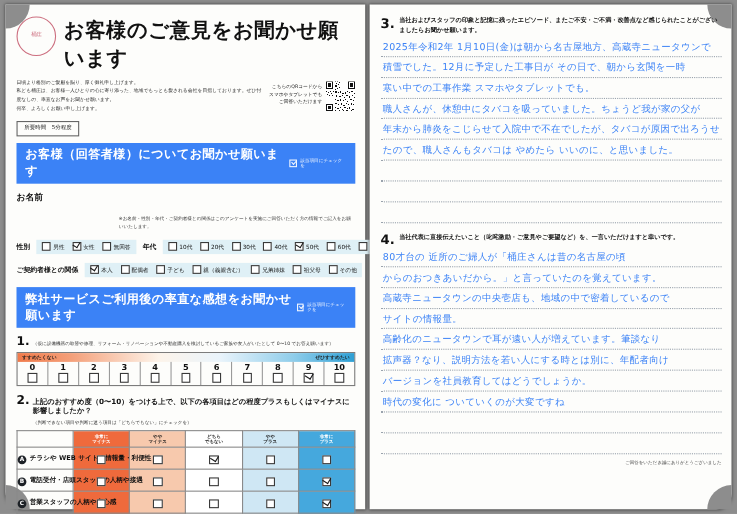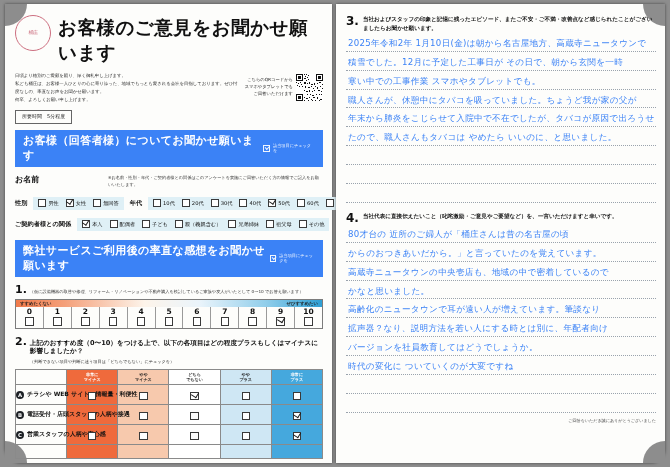--- a/index.html
+++ b/index.html
@@ -52,21 +52,21 @@
   .band{
     margin-top:6px;background:#3b82f6;color:#fff;
     padding:3.5px 8px;display:flex;align-items:center;justify-content:space-between;
   }
   .band-t{font-size:11px;font-weight:bold;letter-spacing:.4px;}
   .band-n{font-size:4.2px;display:flex;align-items:center;gap:3px;opacity:.92;}
   .band-n .bx{width:5px;height:5px;border:.7px solid #fff;display:inline-block;position:relative;}
   .band-n .bx::after{content:"";position:absolute;left:.6px;top:.3px;width:3px;height:1.6px;
     border-left:.8px solid #fff;border-bottom:.8px solid #fff;transform:rotate(-45deg);}
 
-  .namerow{display:flex;align-items:flex-start;gap:10px;margin-top:7px;}
+  .namerow{display:flex;align-items:flex-start;gap:10px;margin-top:7px;flex-direction:column;}
   .lbl{font-size:8px;font-weight:bold;color:#111;flex:0 0 auto;}
   .note{font-size:4.2px;line-height:1.75;color:#333;margin-left:auto;width:215px;}
 
   .attrrow{display:flex;align-items:center;gap:6px;margin-top:8px;}
   .attrlbl{font-size:6.2px;font-weight:bold;color:#111;flex:0 0 auto;}
   .opts{background:#dff0f6;padding:2.5px 5px;display:flex;align-items:center;gap:7px;flex:0 0 auto;}
   .opt{display:flex;align-items:center;gap:2px;font-size:5.2px;color:#111;white-space:nowrap;}
   .cb{width:6px;height:6px;border:.8px solid #3a3a3a;background:#fff;display:inline-block;
       position:relative;flex:0 0 auto;}
   .cb.on::after{
@@ -503,21 +503,21 @@
         </div>
 
       <div class="rq" style="margin-top:9px;">
         <div class="qn">4.</div>
         <div class="rq-t">当社代表に直接伝えたいこと（叱咤激励・ご意見やご要望など）を、一言いただけますと幸いです。</div>
       </div>
       <div class="hw answer">
           <div class="hwline">80才台の 近所のご婦人が「桶庄さんは昔の名古屋の頃</div>
           <div class="hwline">からのおつきあいだから。」と言っていたのを覚えています。</div>
           <div class="hwline">高蔵寺ニュータウンの中央壱店も、地域の中で密着しているので</div>
-          <div class="hwline">かなと思いました。</div>
+          <div class="hwline">サイトの情報量。</div>
           <div class="hwline">高齢化のニュータウンで耳が遠い人が増えています。筆談なり</div>
           <div class="hwline">拡声器？なり、説明方法を若い人にする時とは別に、年配者向け</div>
           <div class="hwline">バージョンを社員教育してはどうでしょうか。</div>
           <div class="hwline">時代の変化に ついていくのが大変ですね</div>
           <div class="hwline blank">&nbsp;</div>
           <div class="hwline blank">&nbsp;</div>
         </div>
 
       <div class="thanks">ご回答をいただき誠にありがとうございました</div>
 

